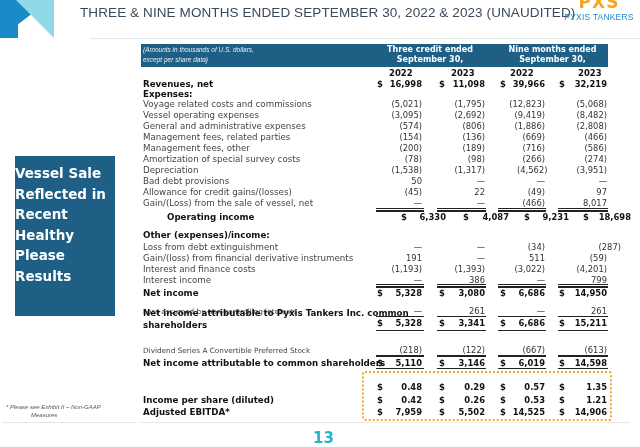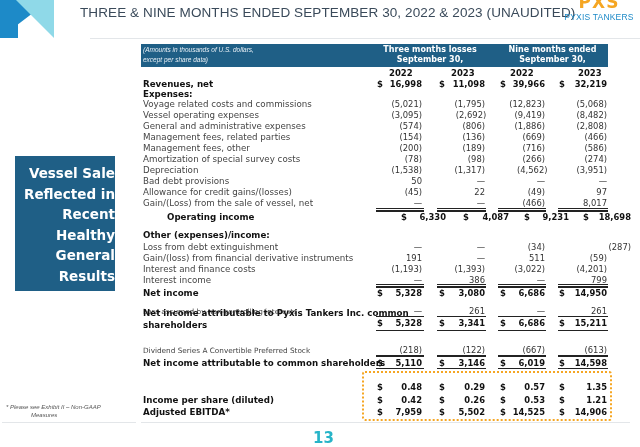--- a/index.html
+++ b/index.html
@@ -12,22 +12,22 @@
   .corner-light2 { position:absolute; left:16px; top:0; width:0; height:0;
     border-top:38px solid #8fd9e8; border-left:38px solid transparent; }
 
   .title { position:absolute; left:80px; top:5px; font-size:13.5px; letter-spacing:0.1px; color:#3a4a5a;
     font-family:"Liberation Sans", sans-serif; white-space:nowrap; }
   .logo { position:absolute; right:6px; top:-6px; width:70px; height:40px; text-align:center; }
   .logo-mark { color:#f5a623; font-weight:bold; font-size:17px; line-height:16px; font-family:"DejaVu Sans", sans-serif; letter-spacing:1px; }
   .logo-text { color:#1d8ac8; font-size:8.5px; font-family:"Liberation Sans", sans-serif; letter-spacing:0.2px; margin-top:2px; }
   .header-rule { position:absolute; left:90px; right:0; top:38px; height:1px; background:#e3e6e9; }
 
-  .side-box { position:absolute; left:15px; top:156px; width:100px; height:135px; background:#1f5f86;
-    color:#fff; font-weight:bold; font-size:13.5px; line-height:20.5px; text-align:right; padding-top:7px;
+  .side-box { position:absolute; left:15px; top:156px; width:100px; height:160px; background:#1f5f86;
+    color:#fff; font-weight:bold; font-size:13.5px; line-height:20.5px; text-align:left; padding-top:7px;
     font-family:"DejaVu Sans", sans-serif; }
   .footnote { position:absolute; left:6px; top:403px; width:110px; font-size:6px; color:#555; font-style:italic; line-height:8px;
     font-family:"Liberation Sans", sans-serif; }
   .footnote .l2 { padding-left:25px; display:block; }
   .footnote-rule { position:absolute; left:2px; top:422px; width:134px; height:1px; background:#e3e6e9; }
   .bottom-rule { position:absolute; left:141px; right:10px; top:422px; height:1px; background:#e3e6e9; }
 
   .band { position:absolute; left:141px; top:44px; width:467px; height:23px; background:#1f5f86; }
   .band-note { position:absolute; left:143px; top:45px; color:#e8f0f6; font-style:italic; font-size:6.5px; line-height:10px;
     font-family:"Liberation Sans", sans-serif; }
@@ -64,38 +64,38 @@
   <div class="logo-mark">PXS</div>
   <div class="logo-text">PYXIS TANKERS</div>
 </div>
 <div class="header-rule"></div>
 
 <div class="side-box">
   <div>Vessel Sale</div>
   <div>Reflected in</div>
   <div>Recent</div>
   <div>Healthy</div>
-  <div>General</div>
+  <div>Please</div>
   <div>Results</div>
 </div>
 
 <div class="footnote">
   <span>* Please see Exhibit II – Non-GAAP</span>
   <span class="l2">Measures</span>
 </div>
 <div class="footnote-rule"></div>
 <div class="bottom-rule"></div>
 
 <div class="band"></div>
 <div class="band-note">
   <div>(Amounts in thousands of U.S. dollars,</div>
   <div>except per share data)</div>
 </div>
 <div class="band-h three">
-  <div>Three months losses</div>
+  <div>Three credit ended</div>
   <div>September 30,</div>
 </div>
 <div class="band-h nine">
   <div>Nine months ended</div>
   <div>September 30,</div>
 </div>
 
 <div class="year" style="left:389px">2022</div>
 <div class="year" style="left:451px">2023</div>
 <div class="year" style="left:510px">2022</div>
@@ -123,21 +123,21 @@
     <div class="row" style="top: 99px;">
       <span class="label">Voyage related costs and commissions</span>
       <span class="v" style="left: 219px;">(5,021)</span>
       <span class="v" style="left: 282px;">(1,795)</span>
       <span class="v" style="left: 342px;">(12,823)</span>
       <span class="v" style="left: 404px;">(5,068)</span>
     </div>
     <div class="row" style="top: 110px;">
       <span class="label">Vessel operating expenses</span>
       <span class="v" style="left: 219px;">(3,095)</span>
-      <span class="v" style="left: 298px; text-align: center;">(2,692)</span>
+      <span class="v" style="left: 282px;">(2,692)</span>
       <span class="v" style="left: 342px;">(9,419)</span>
       <span class="v" style="left: 404px;">(8,482)</span>
     </div>
     <div class="row" style="top: 121px;">
       <span class="label">General and administrative expenses</span>
       <span class="v" style="left: 219px;">(574)</span>
       <span class="v" style="left: 282px;">(806)</span>
       <span class="v" style="left: 342px;">(1,886)</span>
       <span class="v" style="left: 404px;">(2,808)</span>
     </div>
@@ -206,21 +206,21 @@
       <span class="v" style="left: 219px;"></span>
       <span class="v" style="left: 282px;"></span>
       <span class="v" style="left: 342px;"></span>
       <span class="v" style="left: 404px;"></span>
     </div>
     <div class="row" style="top: 242px;">
       <span class="label">Loss from debt extinguishment</span>
       <span class="v" style="left: 219px;">—</span>
       <span class="v" style="left: 282px;">—</span>
       <span class="v" style="left: 342px;">(34)</span>
-      <span class="v" style="left: 428px;">(287)</span>
+      <span class="v" style="left: 418px;">(287)</span>
     </div>
     <div class="row" style="top: 253px;">
       <span class="label">Gain/(loss) from financial derivative instruments</span>
       <span class="v" style="left: 219px;">191</span>
       <span class="v" style="left: 282px;">—</span>
       <span class="v" style="left: 342px;">511</span>
       <span class="v" style="left: 404px;">(59)</span>
     </div>
     <div class="row" style="top: 264px;">
       <span class="label">Interest and finance costs</span>

